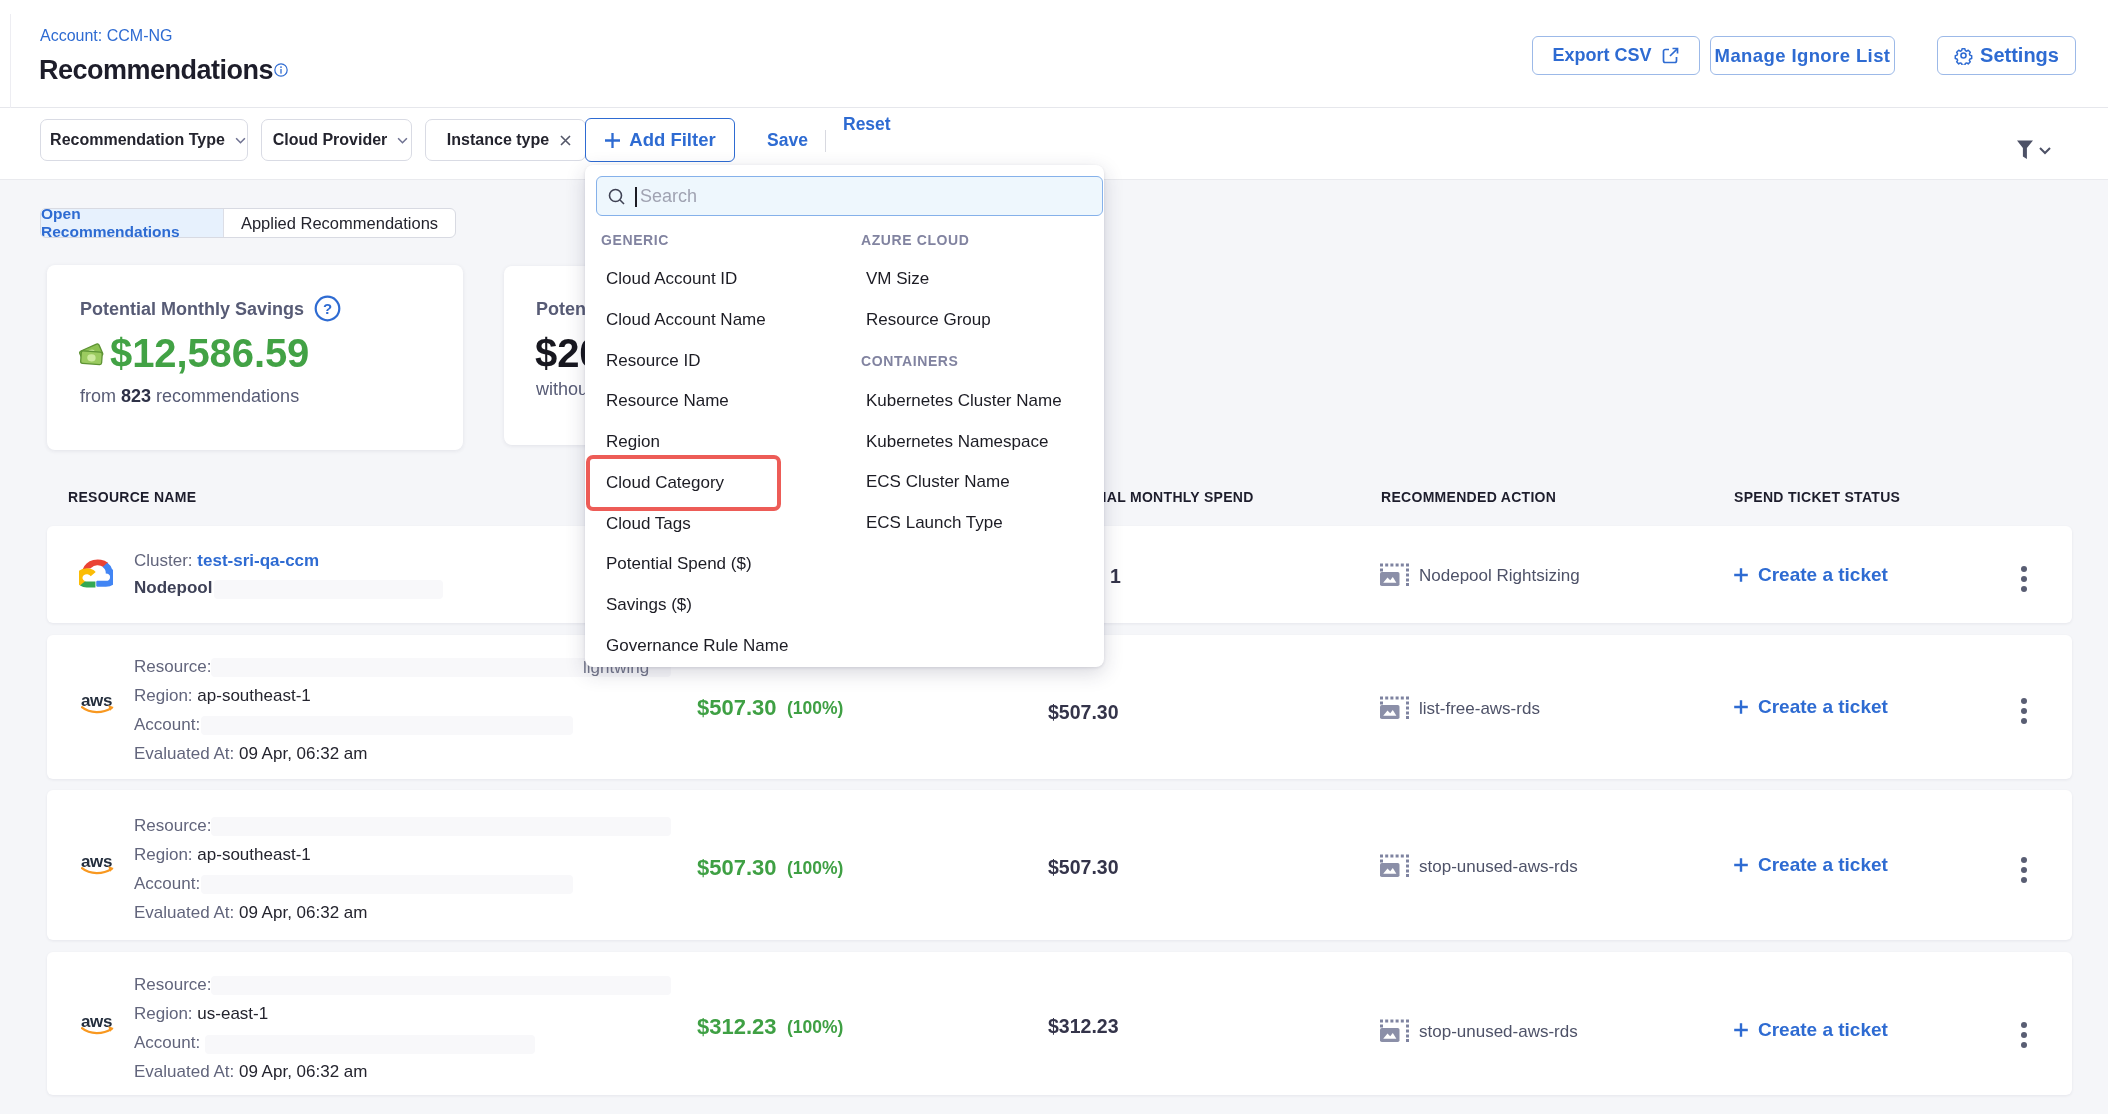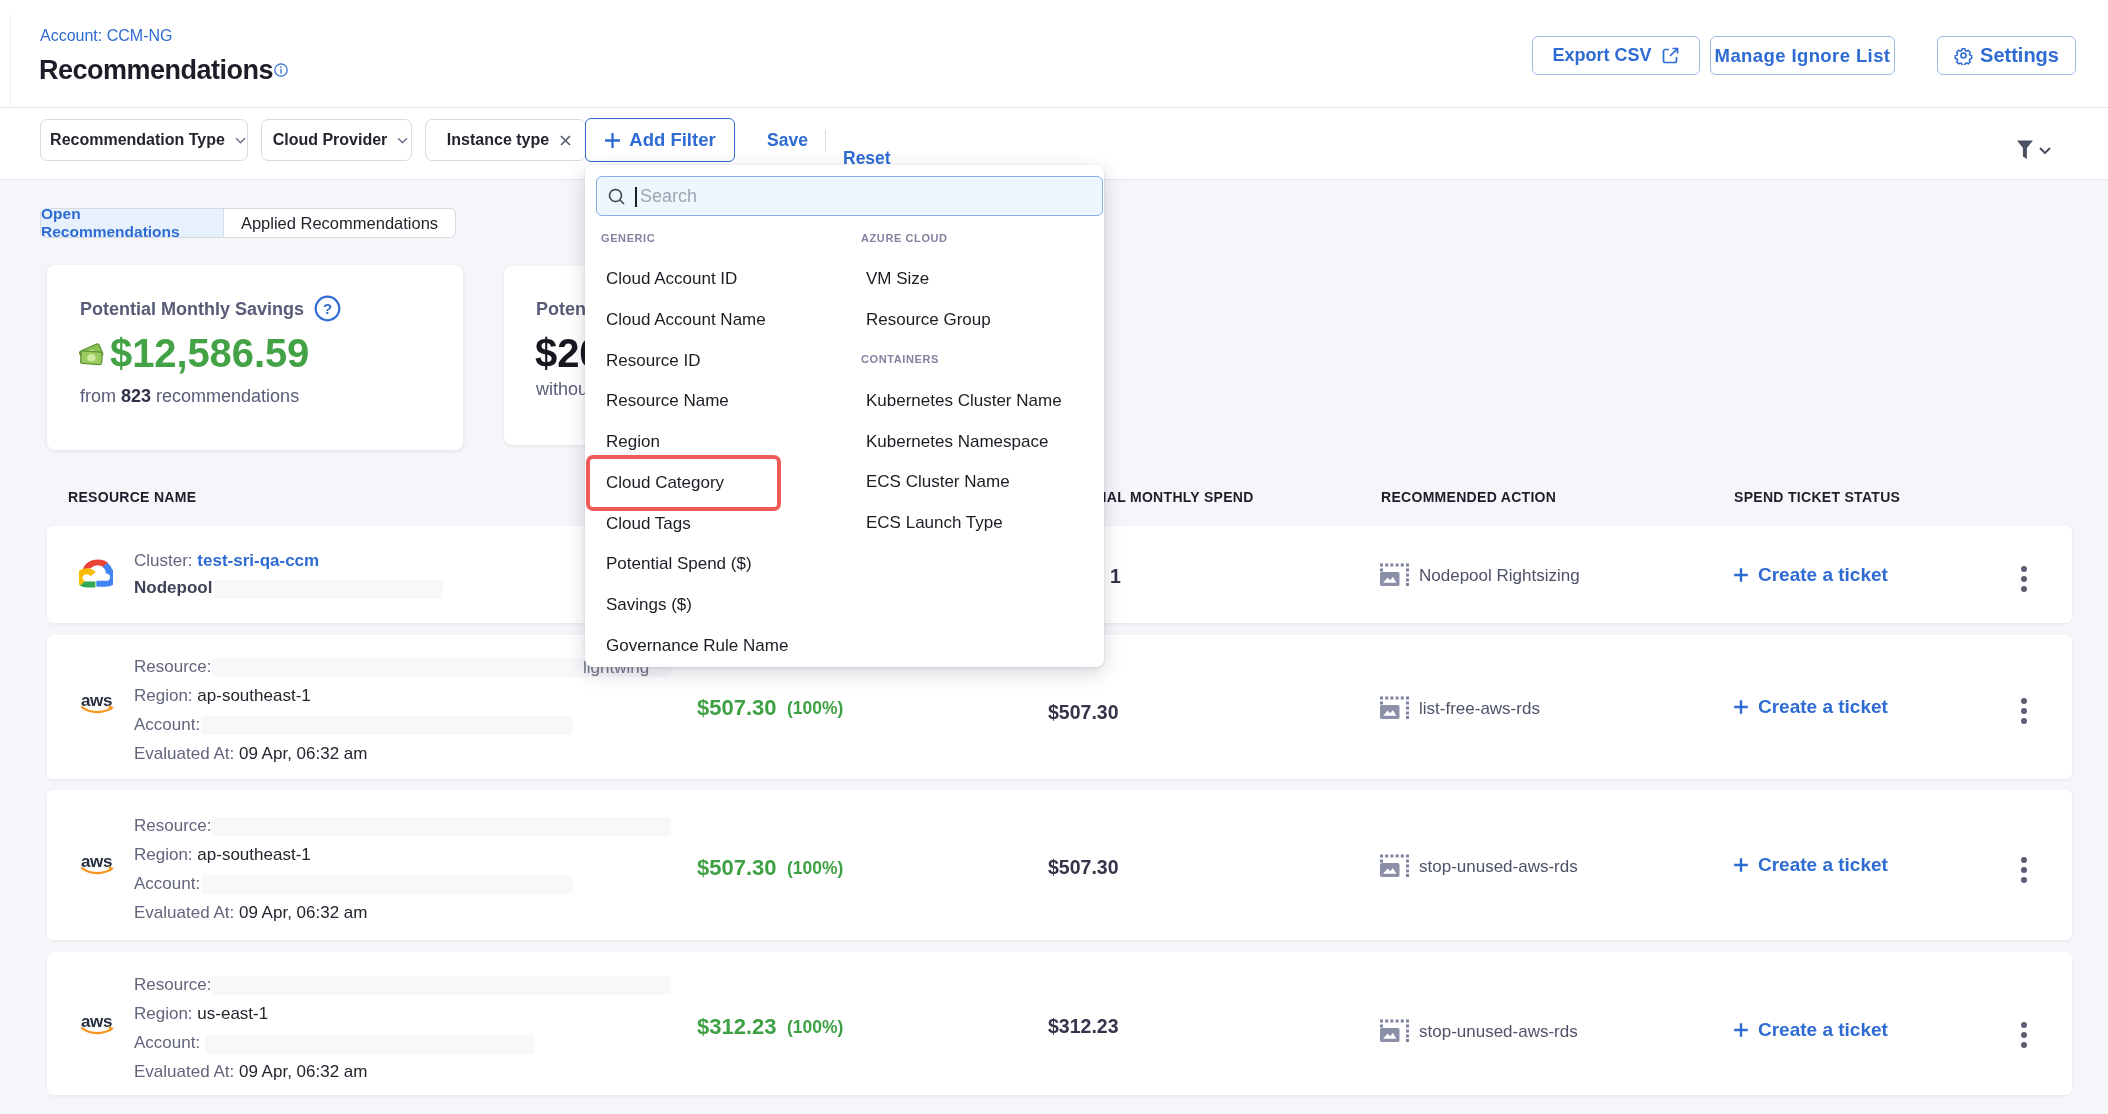--- a/index.html
+++ b/index.html
@@ -51,21 +51,21 @@
   .greenpct { color:#3fa044; font-weight:700; font-size:17.5px; }
   .darkval { color:#34344a; font-weight:700; font-size:19.5px; }
   .action { font-size:17px; color:#4e5268; }
   .ticket { font-size:19px; font-weight:700; color:#2e6bd2; }
   .kebab span { display:block; width:6px; height:6px; border-radius:50%; background:#595e73; margin:4px auto; }
 
   
   #panel { left:585px; top:165px; width:519px; height:502px; background:#fff; border-radius:8px;
            box-shadow:0 6px 20px rgba(40,40,70,0.18), 0 1px 3px rgba(40,40,70,0.12); }
   #search { left:11px; top:11px; width:507px; height:40px; background:#eef7fd; border:1.5px solid #85b1ea; border-radius:6px; }
-  .sect { font-size:11px; font-weight:700; color:#8183a0; letter-spacing:0.6px; }
+  .sect { font-size:14px; font-weight:700; color:#8183a0; letter-spacing:0.6px; }
   .item { font-size:17px; color:#1c1c24; }
   #redbox { left:586px; top:455px; width:195px; height:56px; border:4px solid #ed5c57; border-radius:7px; background:transparent; }
 </style>
 </head>
 <body>
 <div id="page">
 
   <div class="abs" id="header"></div>
   <div class="abs" id="leftline"></div>
   <div class="abs acct">Account: CCM-NG</div>
@@ -105,21 +105,21 @@
   <div class="abs pill" style="left:425px; width:161px;">Instance type
     <svg width="13" height="13" viewBox="0 0 13 13" stroke="#545769" stroke-width="1.6">
         <path d="M2 2 11 11 M11 2 2 11"></path>
       </svg>
   </div>
   <div class="abs" id="addfilter"><svg width="17" height="17" viewBox="0 0 17 17">
         <path d="M8.5 1v15M1 8.5h15" stroke="#2e6bd2" stroke-width="2.3"></path>
       </svg>Add Filter</div>
   <div class="abs linkbtn" style="left:767px; top:130px;">Save</div>
   <div class="abs" style="left:825px; top:130px; width:1px; height:22px; background:#d8d9e0;"></div>
-  <div class="abs linkbtn" style="left:843px; top:114px;margin-top:34px;">Reset</div>
+  <div class="abs linkbtn" style="left:843px; top:114px;">Reset</div>
   <svg class="abs" style="left:2014px; top:139px;" width="38" height="24" viewBox="0 0 38 24">
     <path d="M3 1.5h16l-6.1 7.6v10.9l-4-2.5v-8.4z" fill="#4d5166"></path>
     <path d="M26 9 l5 5 5-5" fill="none" stroke="#4d5166" stroke-width="2"></path>
   </svg>
 
   <div class="abs" id="content"></div>
 
   <div class="abs" id="tabs">
       <div id="tab1">Open Recommendations</div>
       <div id="tab2">Applied Recommendations</div>

